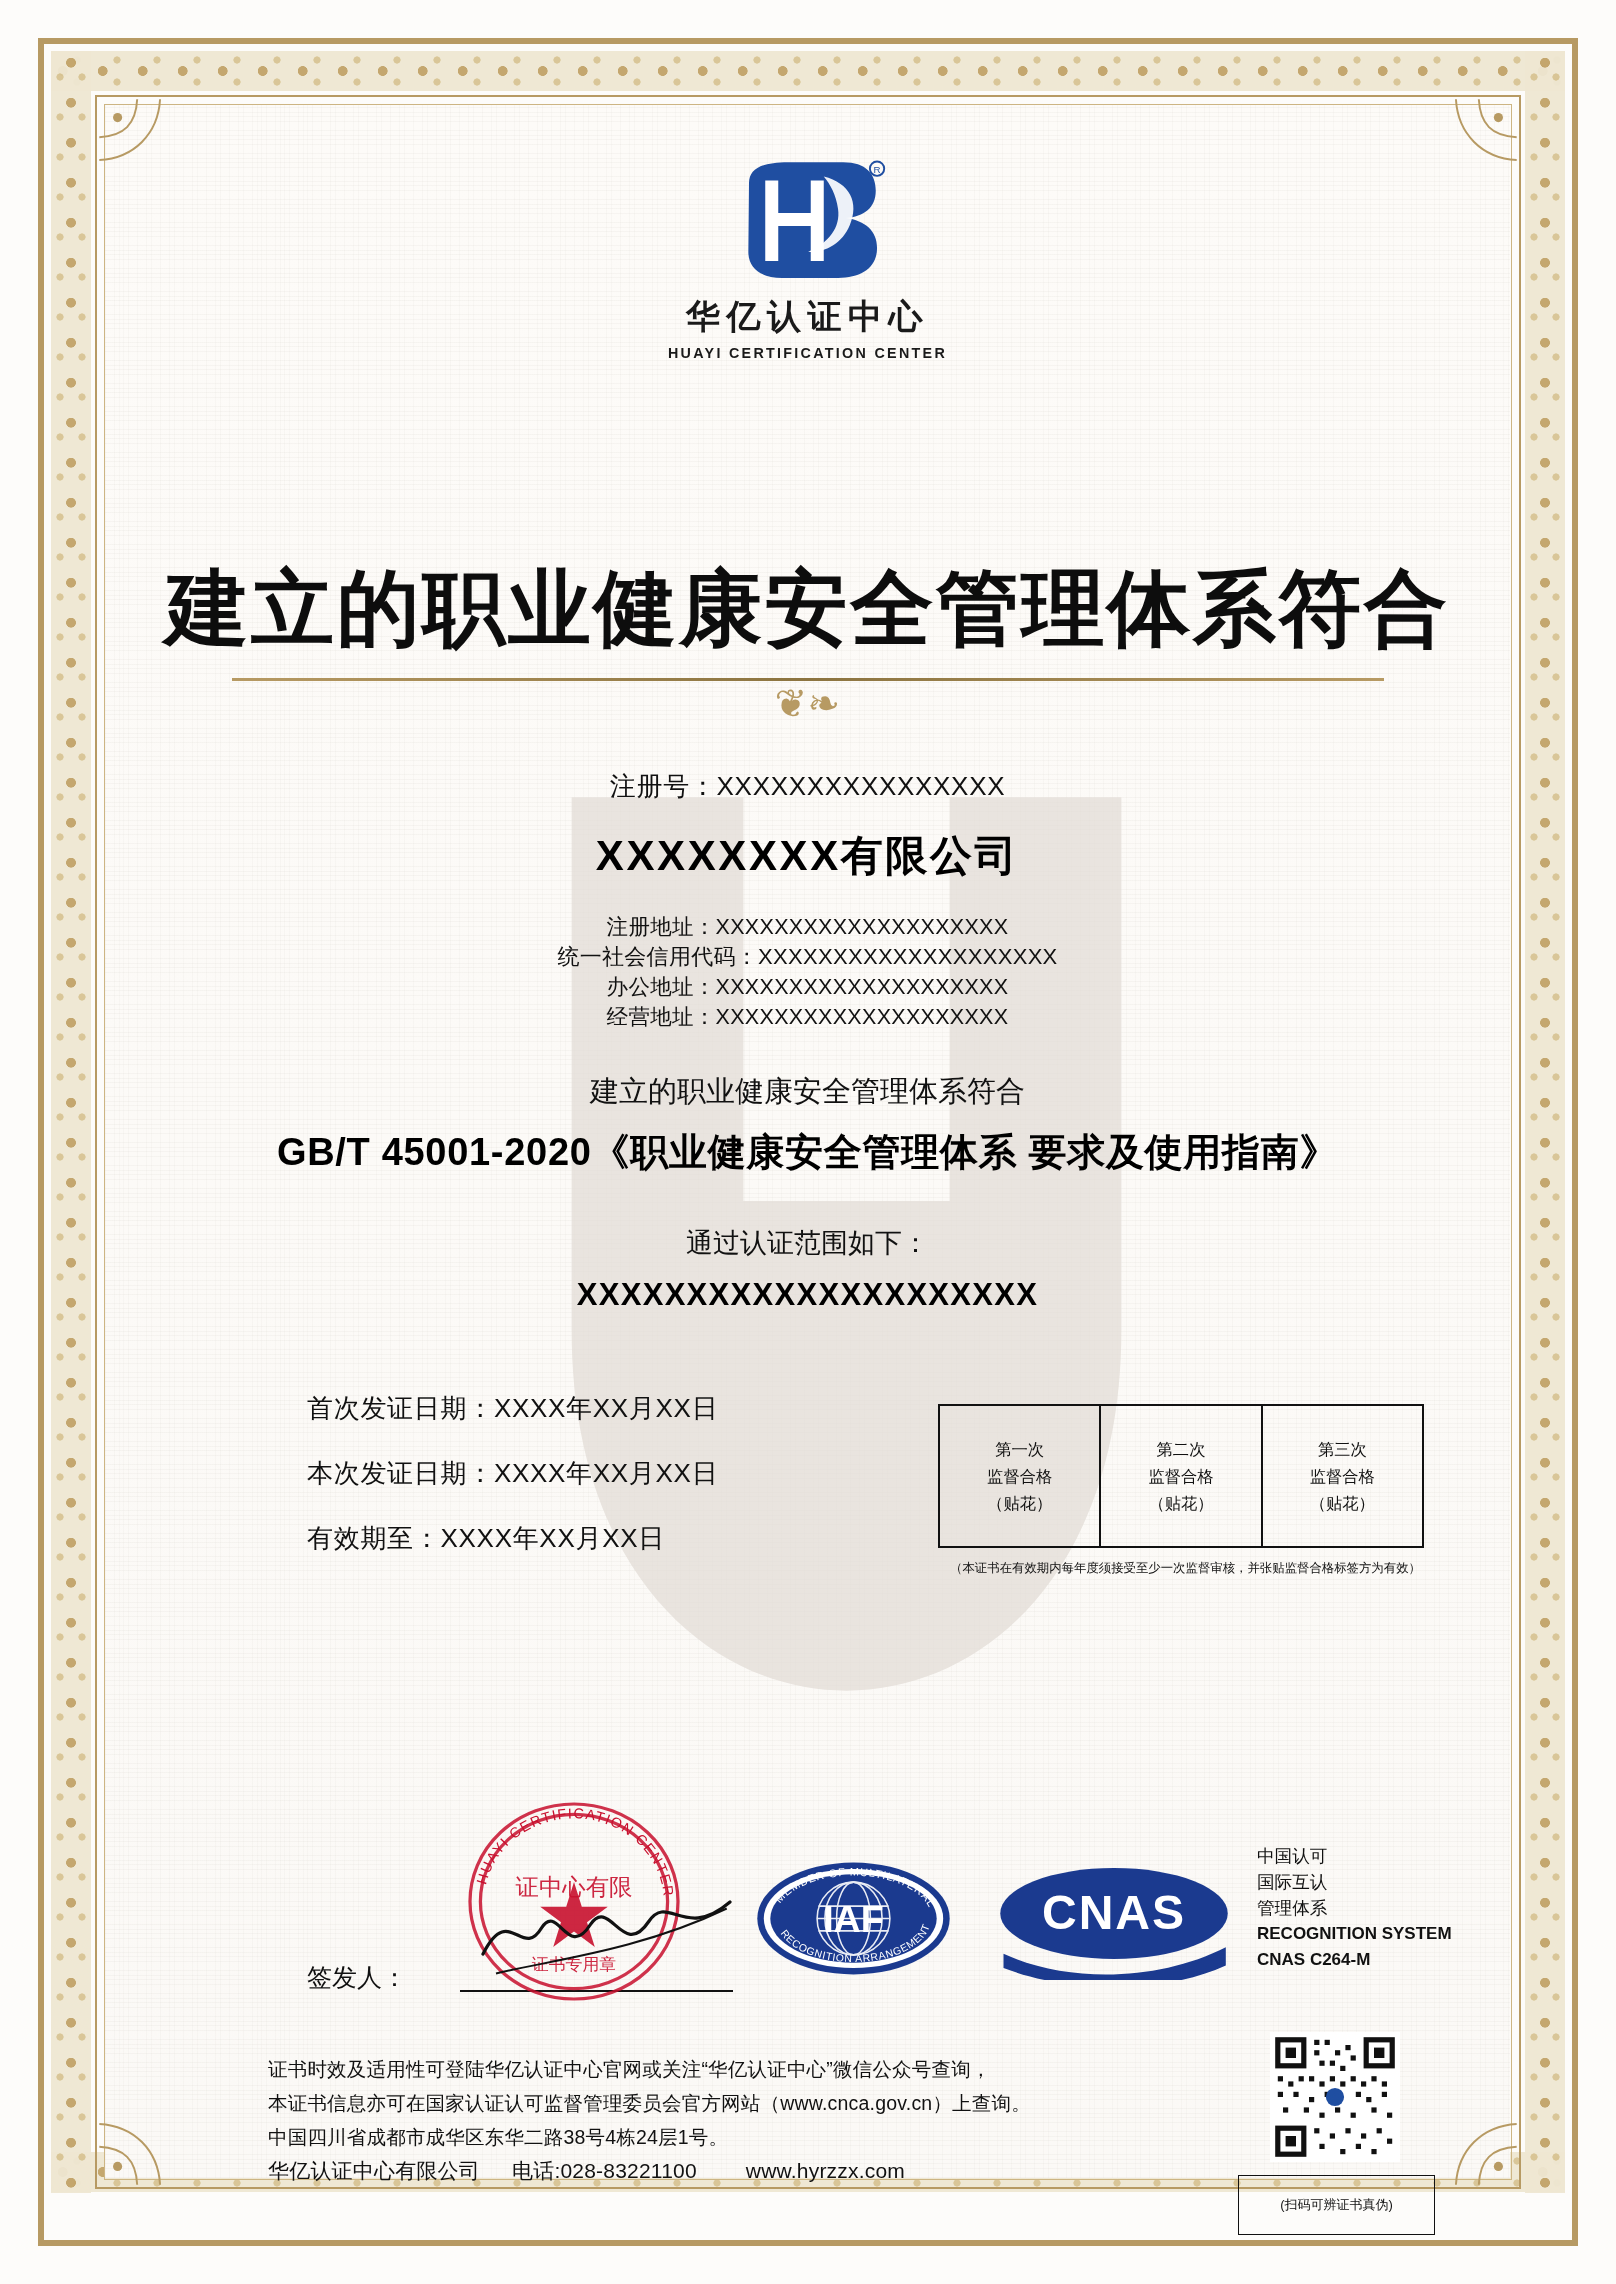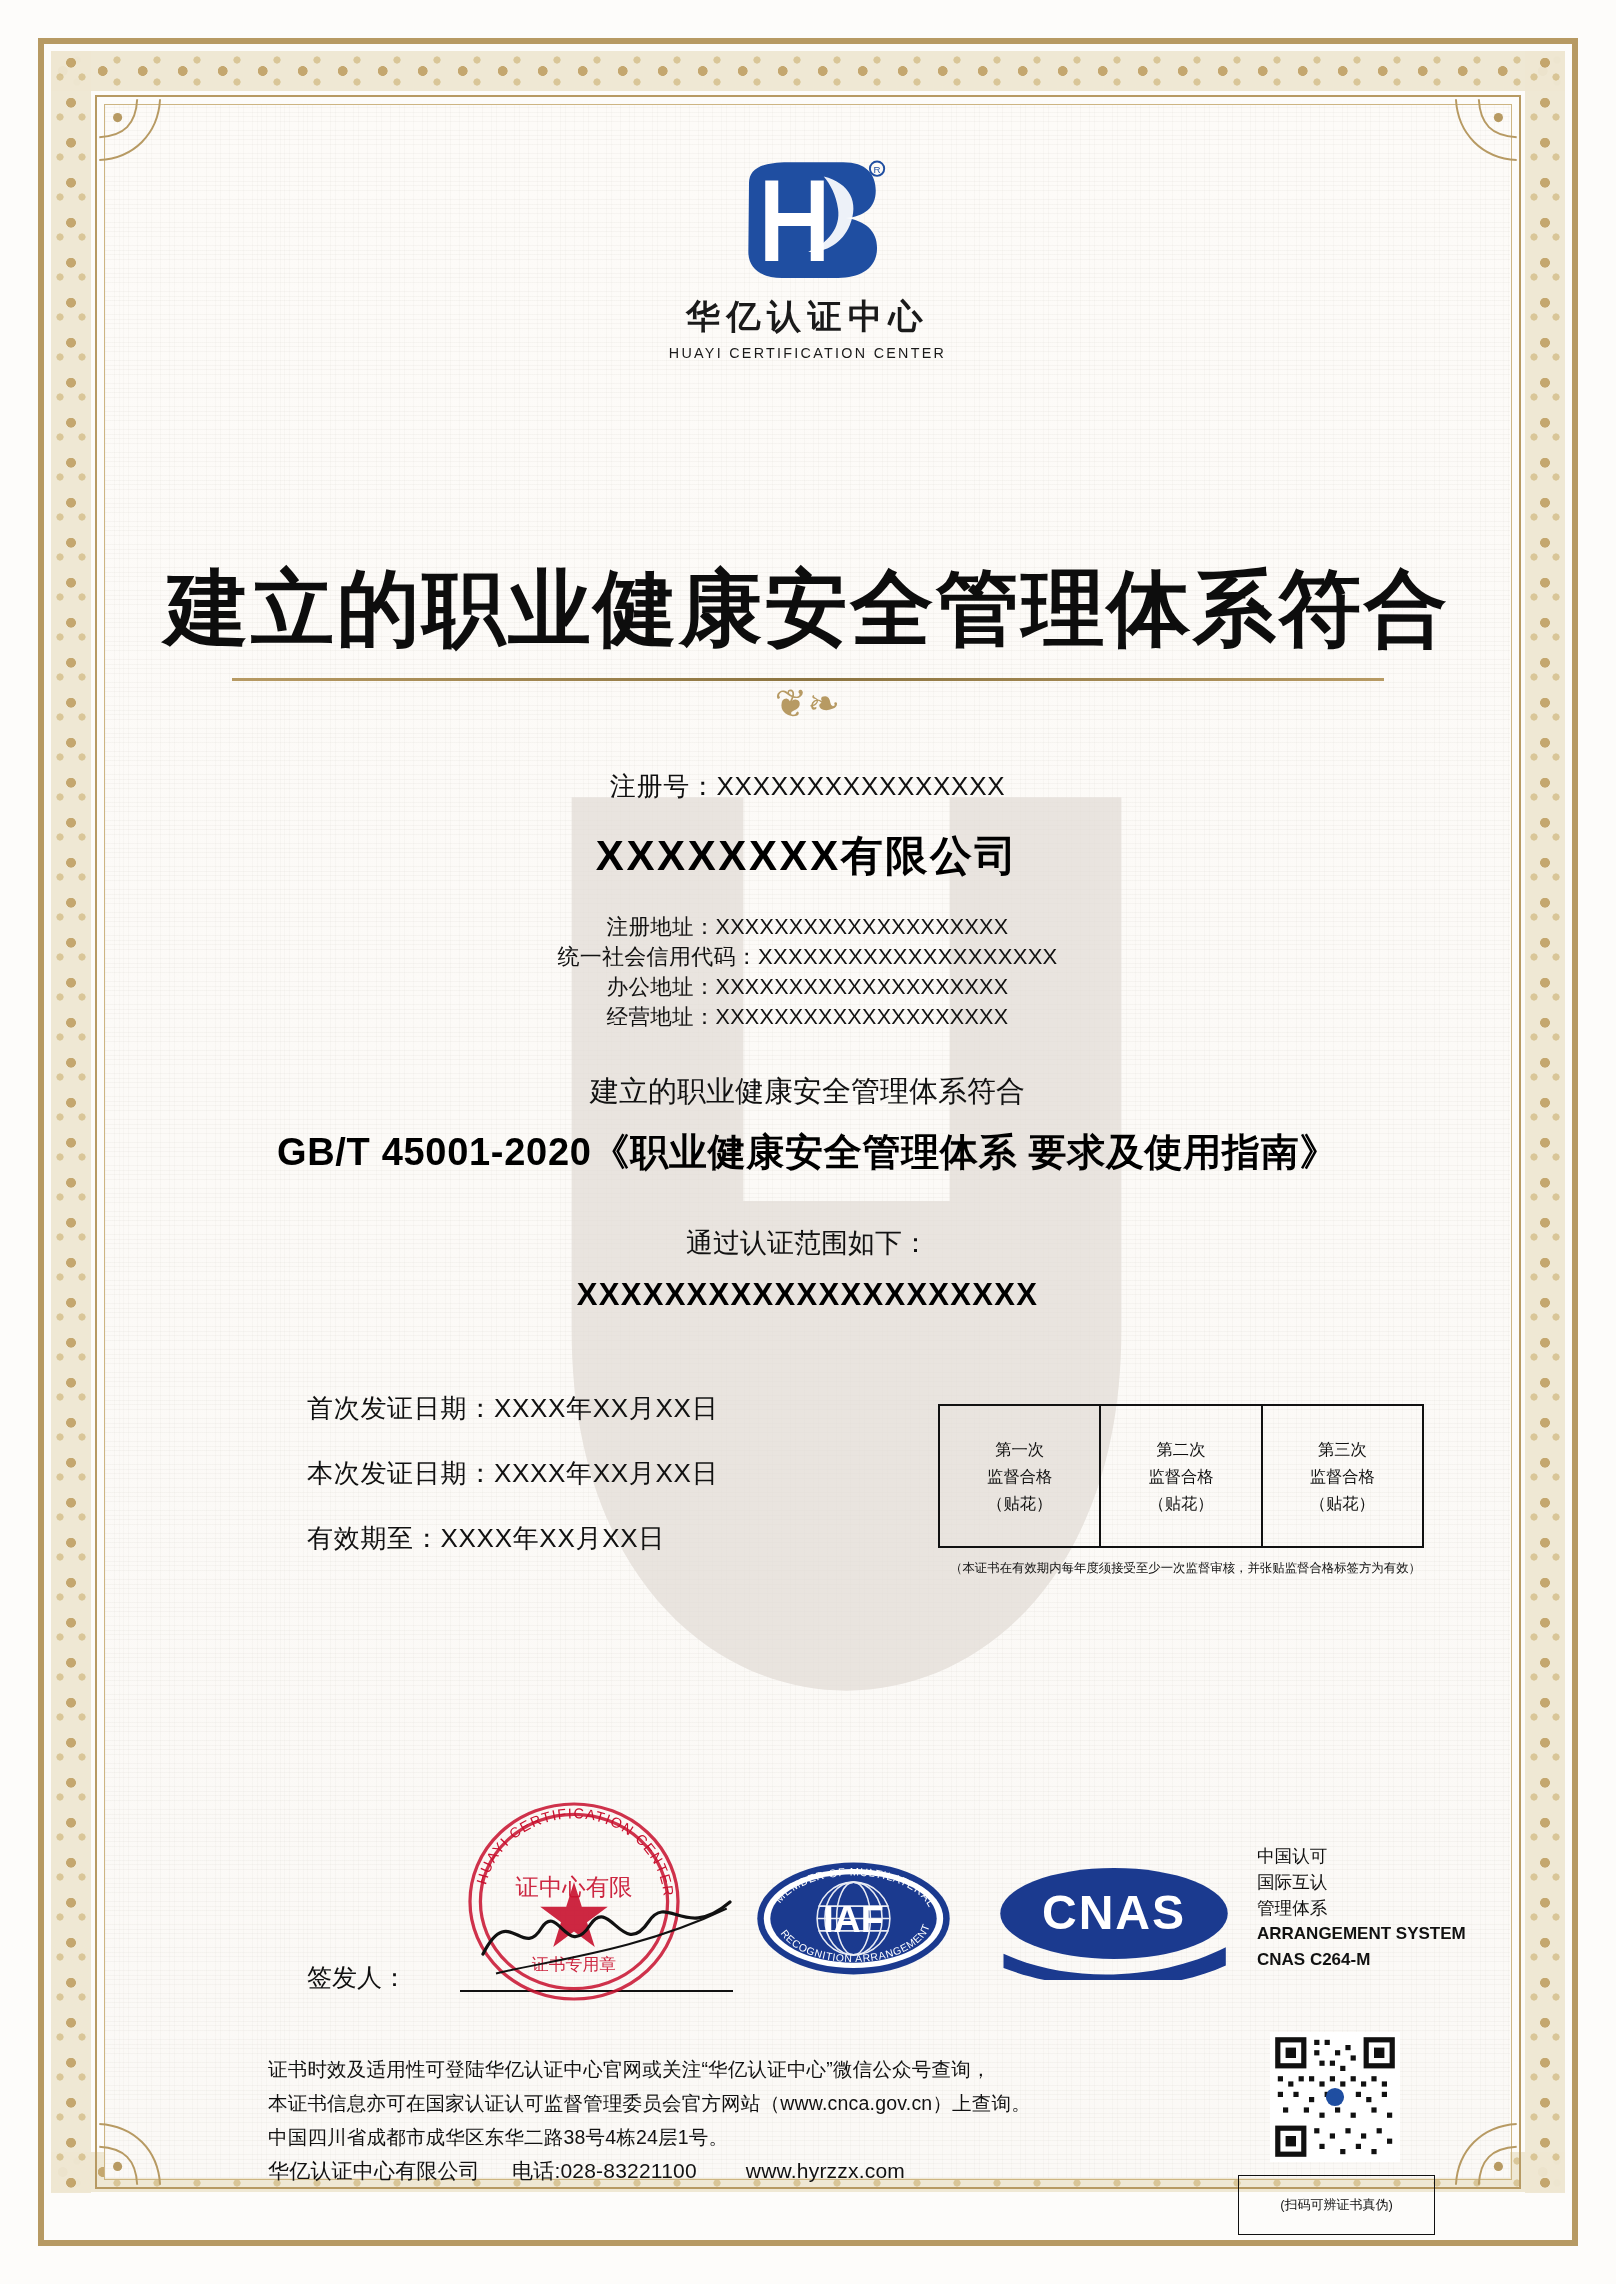--- a/index.html
+++ b/index.html
@@ -110,21 +110,21 @@
   .logo-wrap {
     position: absolute; left: 0; right: 0; top: 52px;
     text-align: center;
   }
   .logo-mark { width: 163px; height: 130px; display:inline-block; }
   .logo-cn {
     font-size: 34px; letter-spacing: 6.5px; color: #1a1a1a; font-weight: 700;
     margin-top: 5.2px;
   }
   .logo-en {
-    font-size: 14.3px; letter-spacing: 2.3px; color: #1a1a1a; font-weight: 400;
+    font-size: 14.3px; letter-spacing: 2.3px; color: #1a1a1a; font-weight: 700;
     margin-top: 5.2px;
   }
 
   
   .main-title {
     position: absolute; left: 0; right: 0; top: 449px;
     text-align: center;
     font-size: 83px;
     font-weight: 700;
     letter-spacing: 2.6px;
@@ -416,21 +416,21 @@
         <ellipse cx="180" cy="88" rx="175" ry="70" fill="#1b3a8f"></ellipse>
         <text x="180" y="112" text-anchor="middle" fill="#ffffff" font-size="74" font-weight="bold" font-family="Liberation Sans, sans-serif" letter-spacing="3">CNAS</text>
         <path d="M10 150 C110 196 250 192 352 140 L352 168 C250 214 110 210 10 172 Z" fill="#1b3a8f"></path>
       </svg>
     </div>
 
     <div class="cnas-text">
       <div>中国认可</div>
       <div>国际互认</div>
       <div>管理体系</div>
-      <div class="en">ARRANGEMENT SYSTEM</div>
+      <div class="en">RECOGNITION SYSTEM</div>
       <div class="en">CNAS C264-M</div>
     </div>
 
     <div class="footer">
       <div>证书时效及适用性可登陆华亿认证中心官网或关注“华亿认证中心”微信公众号查询，</div>
       <div>本证书信息亦可在国家认证认可监督管理委员会官方网站（www.cnca.gov.cn）上查询。</div>
       <div>中国四川省成都市成华区东华二路38号4栋24层1号。</div>
       <div class="last">
         <span>华亿认证中心有限公司</span>
         <span class="tel">电话:028-83221100</span>

